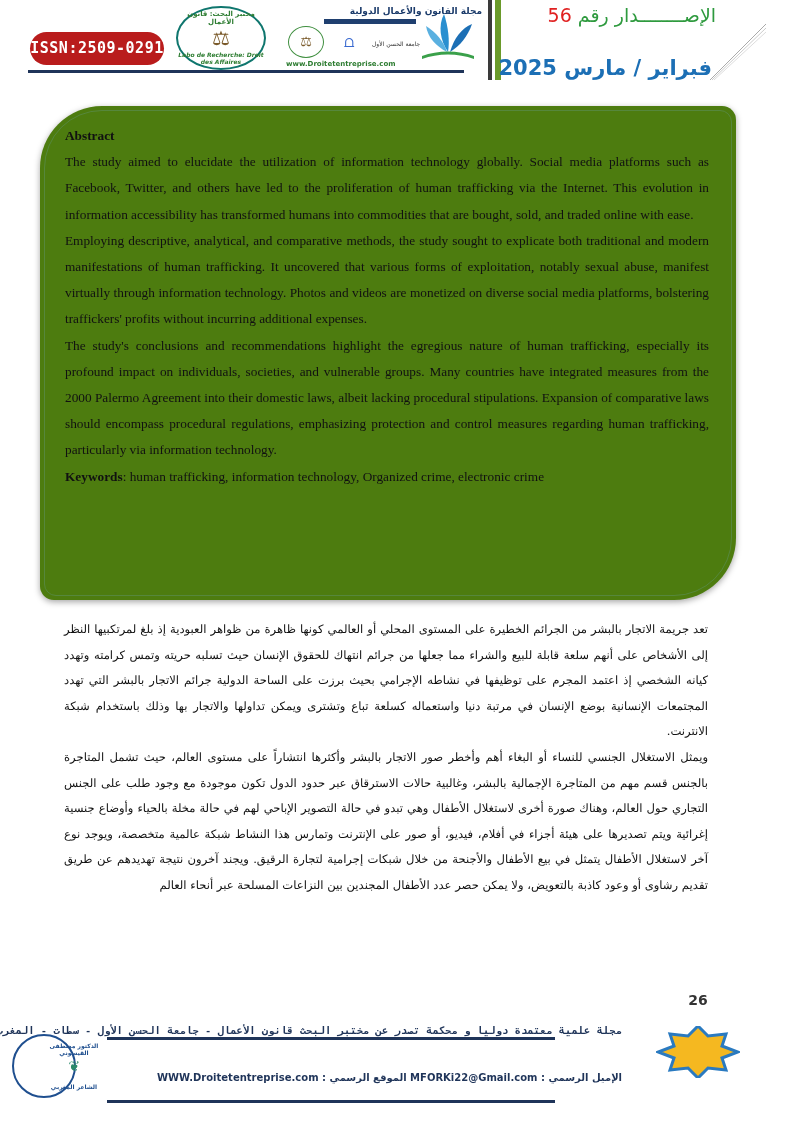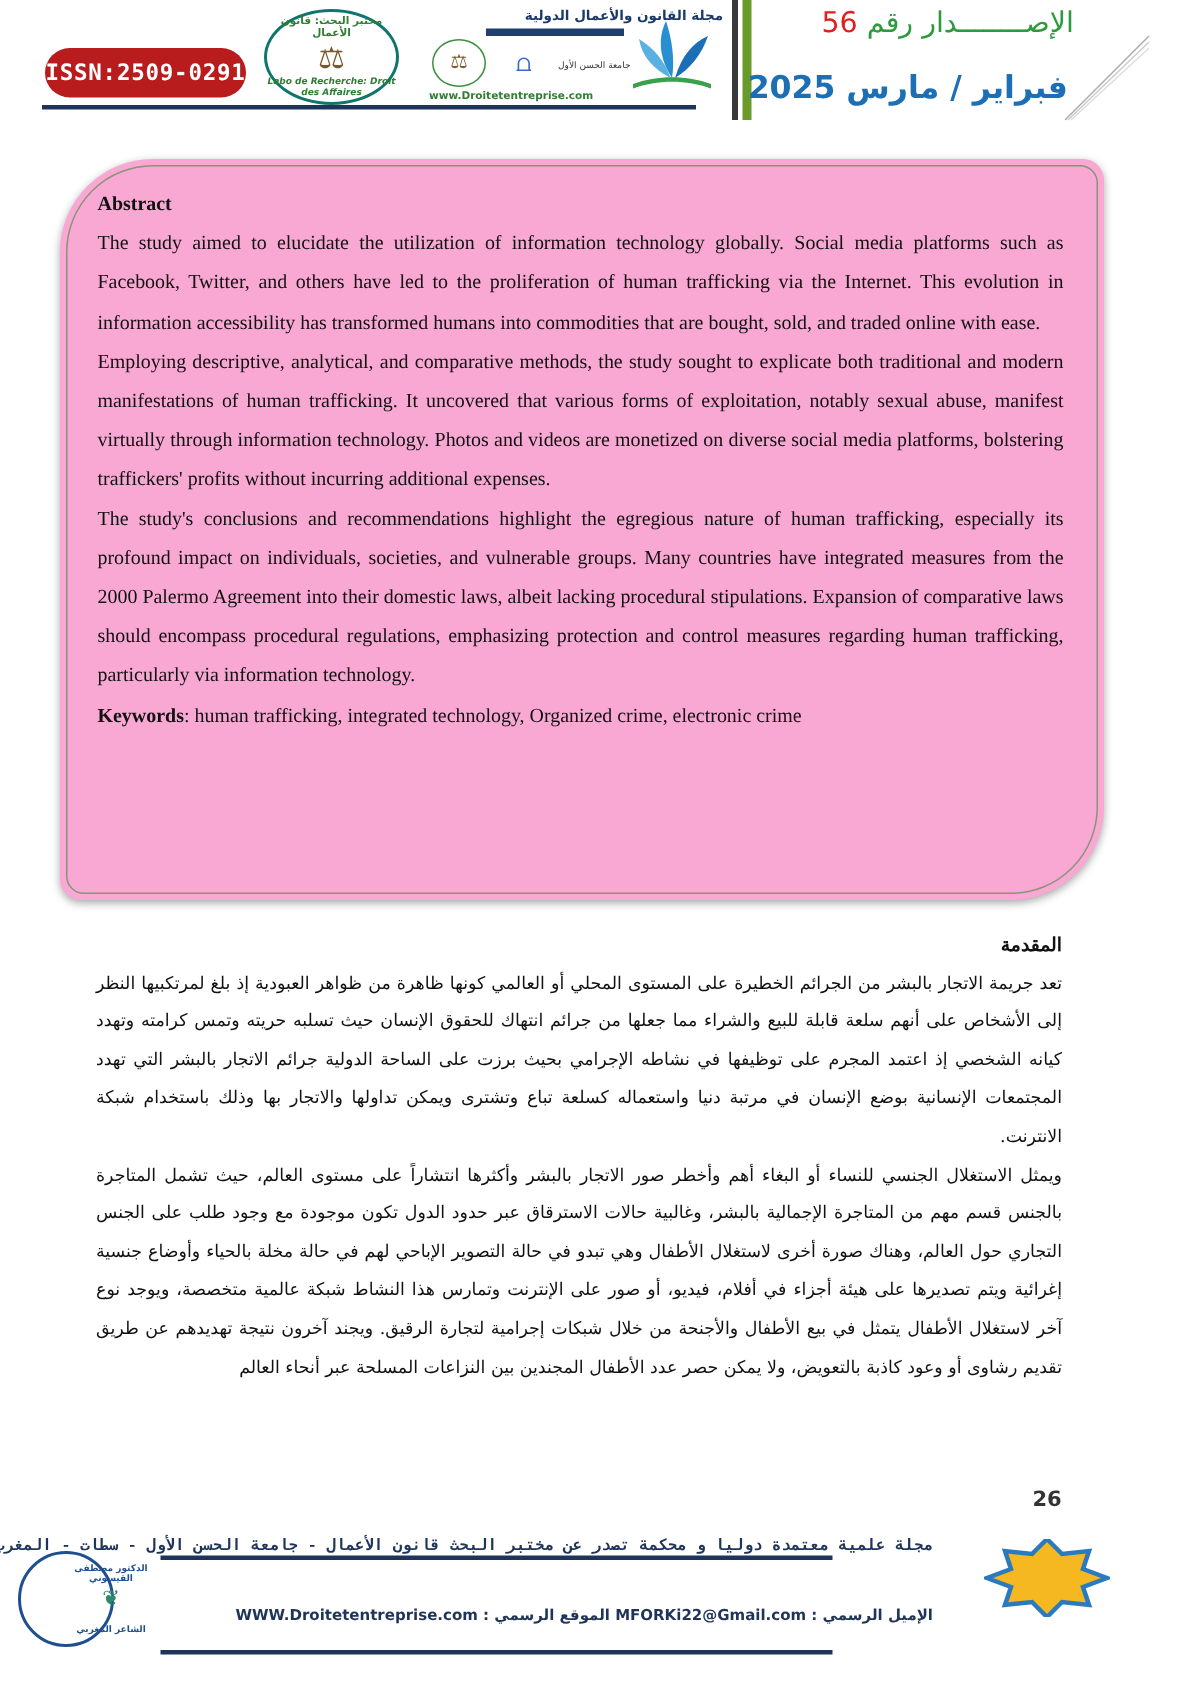--- a/index.html
+++ b/index.html
@@ -20,25 +20,25 @@
   .journal-logo .uni-name { position:absolute; left:88px; top:34px; font-size:6px; color:#333; direction:rtl; }
   .journal-logo .leaf-icon { position:absolute; left:136px; top:6px; width:56px; height:48px; }
   .journal-logo .url { position:absolute; left:2px; top:54px; font-size:7px; font-weight:bold; color:#2e7d32; }
   .top-rule { position:absolute; left:28px; top:70px; width:436px; height:3px; background:#1f3459; }
 
   .vbar1 { position:absolute; left:488px; top:0; width:4px; height:80px; background:#3a3a3a; }
   .vbar2 { position:absolute; left:495px; top:0; width:6px; height:80px; background:#6a9a2a; }
 
   .issue-line { position:absolute; left:516px; top:4px; width:200px; height:34px; direction:rtl; text-align:right; font-weight:normal; font-size:19px; color:#2e9a3e; white-space:nowrap; }
   .issue-line .num { color:#e02020; }
-  .date-line { position:absolute; left:500px; top:46px; width:212px; direction:rtl; text-align:right; font-weight:bold; font-size:21px; color:#1c6fb5; white-space:nowrap; }
+  .date-line { position:absolute; left:500px; top:56px; width:212px; direction:rtl; text-align:right; font-weight:bold; font-size:21px; color:#1c6fb5; white-space:nowrap; }
   .diag { position:absolute; left:708px; top:20px; width:60px; height:62px; }
 
   
-  .abstract-box { position:absolute; left:40px; top:106px; width:696px; height:494px; background:#f9a8d4; border-radius:62px 14px 62px 14px; box-shadow: 0 2px 6px rgba(0,0,0,0.35); }
+  .abstract-box { position:absolute; left:40px; top:106px; width:696px; height:494px; background:#4d7c0f; border-radius:62px 14px 62px 14px; box-shadow: 0 2px 6px rgba(0,0,0,0.35); }
   .abstract-box::after { content:""; position:absolute; left:4px; top:4px; right:4px; bottom:4px; border:1px solid rgba(90,140,80,0.7); border-radius:58px 12px 58px 12px; pointer-events:none; }
   .abstract-inner { position:absolute; left:25px; top:17px; width:644px; font-family:"Liberation Serif", serif; font-size:13.3px; line-height:26.2px; text-align:justify; color:#111; }
   .abstract-inner p { margin:0; }
   .abstract-title { font-weight:bold; }
 
   
   .ar-section { position:absolute; left:64px; top:617px; width:644px; direction:rtl; text-align:justify; font-family:"DejaVu Serif", serif; font-size:11.6px; line-height:25.6px; color:#111; }
   .ar-section p { margin:0; }
   .ar-title { font-weight:bold; font-size:12.5px; }
 
@@ -95,26 +95,25 @@
   <line x1="4" y1="60" x2="58" y2="8" stroke="#ccc" stroke-width="1"></line>
   <line x1="6" y1="60" x2="58" y2="12" stroke="#ddd" stroke-width="1"></line>
 </svg>
 
 <div class="abstract-box">
   <div class="abstract-inner">
     <p class="abstract-title">Abstract</p>
     <p>The study aimed to elucidate the utilization of information technology globally. Social media platforms such as Facebook, Twitter, and others have led to the proliferation of human trafficking via the Internet. This evolution in information accessibility has transformed humans into commodities that are bought, sold, and traded online with ease.</p>
     <p>Employing descriptive, analytical, and comparative methods, the study sought to explicate both traditional and modern manifestations of human trafficking. It uncovered that various forms of exploitation, notably sexual abuse, manifest virtually through information technology. Photos and videos are monetized on diverse social media platforms, bolstering traffickers' profits without incurring additional expenses.</p>
     <p>The study's conclusions and recommendations highlight the egregious nature of human trafficking, especially its profound impact on individuals, societies, and vulnerable groups. Many countries have integrated measures from the 2000 Palermo Agreement into their domestic laws, albeit lacking procedural stipulations. Expansion of comparative laws should encompass procedural regulations, emphasizing protection and control measures regarding human trafficking, particularly via information technology.</p>
-    <p><b>Keywords</b><span>: human trafficking, integrated technology, Organized crime, electronic crime</span></p>
+    <p><b>Keywords</b><span>: human trafficking, information technology, Organized crime, electronic crime</span></p>
   </div>
 </div>
 
 <div class="ar-section">
-  <p class="ar-title">المقدمة</p>
   <p>تعد جريمة الاتجار بالبشر من الجرائم الخطيرة على المستوى المحلي أو العالمي كونها ظاهرة من ظواهر العبودية إذ بلغ لمرتكبيها النظر إلى الأشخاص على أنهم سلعة قابلة للبيع والشراء مما جعلها من جرائم انتهاك للحقوق  الإنسان حيث تسلبه حريته وتمس كرامته وتهدد كيانه الشخصي إذ اعتمد المجرم على توظيفها في نشاطه الإجرامي بحيث برزت على الساحة الدولية جرائم الاتجار بالبشر  التي تهدد المجتمعات الإنسانية بوضع الإنسان في مرتبة دنيا واستعماله كسلعة تباع وتشترى ويمكن تداولها والاتجار بها وذلك باستخدام شبكة الانترنت.</p>
   <p>ويمثل الاستغلال الجنسي للنساء أو البغاء أهم وأخطر صور الاتجار بالبشر وأكثرها انتشاراً على مستوى العالم، حيث تشمل المتاجرة بالجنس قسم مهم من المتاجرة الإجمالية بالبشر، وغالبية حالات الاسترقاق عبر حدود الدول تكون موجودة مع وجود طلب على الجنس التجاري حول العالم، وهناك صورة أخرى لاستغلال الأطفال وهي تبدو في حالة التصوير الإباحي لهم في حالة مخلة بالحياء وأوضاع جنسية إغرائية ويتم تصديرها على هيئة أجزاء في أفلام، فيديو، أو صور على الإنترنت وتمارس هذا النشاط شبكة عالمية متخصصة، ويوجد نوع آخر لاستغلال الأطفال يتمثل في بيع الأطفال والأجنحة من خلال شبكات إجرامية لتجارة الرقيق. ويجند آخرون نتيجة تهديدهم عن طريق تقديم رشاوى أو وعود كاذبة بالتعويض، ولا يمكن حصر عدد الأطفال المجندين بين النزاعات المسلحة عبر أنحاء العالم</p>
 </div>
 
 <div class="footer-seal">
   <span class="fs-top">الدكتور مصطفى القيسوني</span>
   <span class="fs-mid">❦</span>
   <span class="fs-bot">الشاعر المغربي</span>
 </div>
 <div class="f-rule-top"></div>

